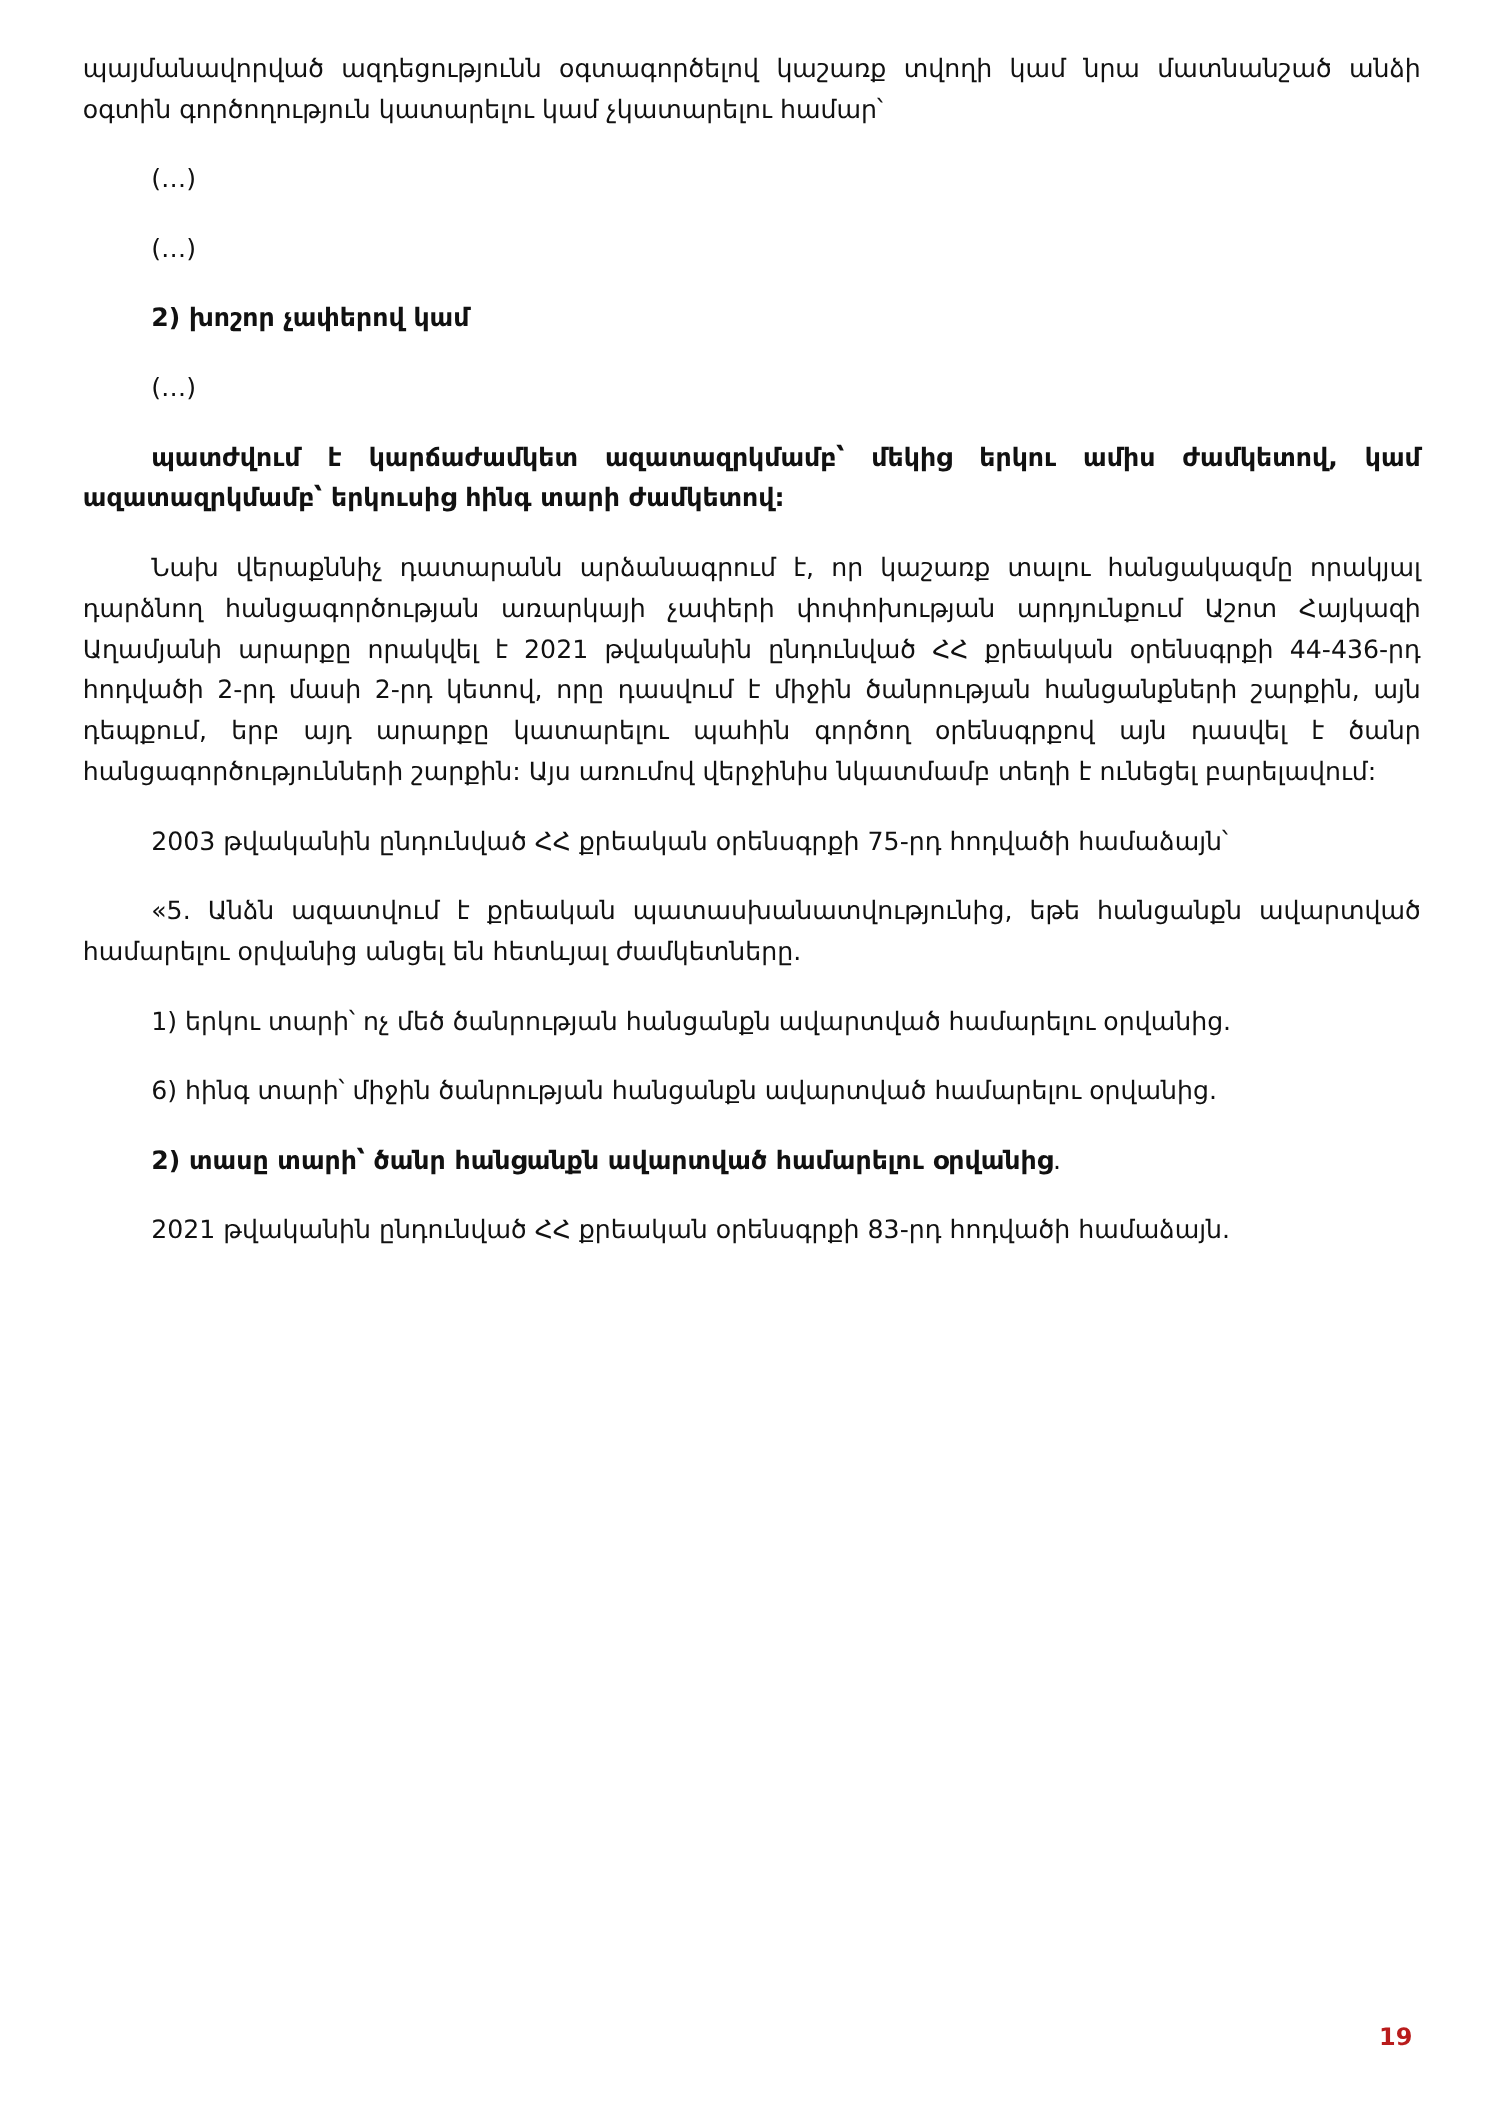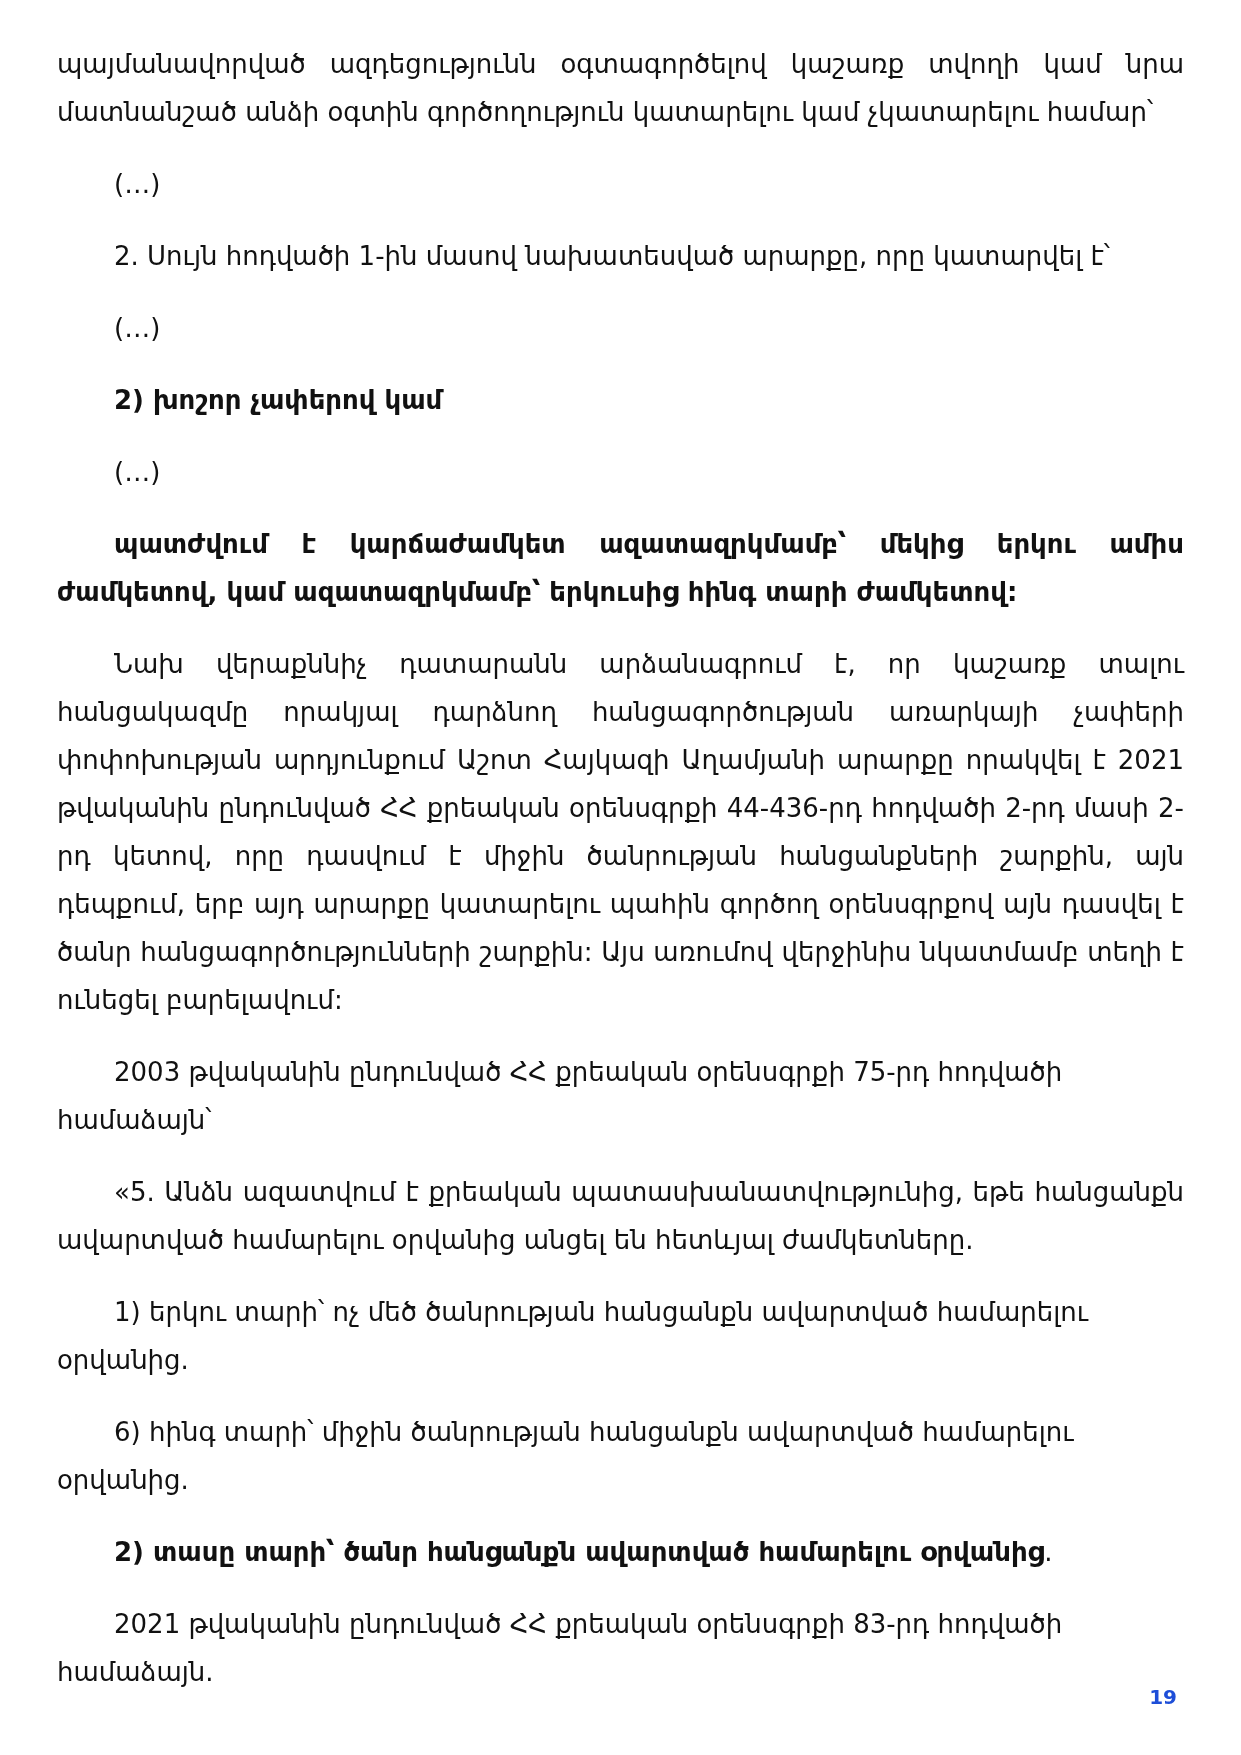--- a/index.html
+++ b/index.html
@@ -12,48 +12,47 @@
     width: 1241px;
     height: 1755px;
     background: #ffffff;
     box-sizing: border-box;
     padding: 40px 57px 0 57px;
     font-family: "DejaVu Sans", sans-serif;
     color: #111111;
     overflow: hidden;
   }
   .doc p {
-    font-size: 26px;
-    line-height: 48px;
-    margin: 0 0 24px 0;
+    font-size: 21px;
+    line-height: 34px;
+    margin: 0 0 24px 12px;
     color: #111111;
   }
   .indent   { text-indent: 57px; }
   .justify  { text-align: justify; }
   .bold     { font-weight: bold; }
   .page-number {
     position: absolute;
     right: 64px;
     bottom: 46px;
     font-size: 20px;
     font-weight: bold;
-    color: #1d4ed8;
+    color: #b91c1c;
   }
 </style>
 </head>
 <body>
 
 <div class="page">
   <div class="doc">
 
     <p class="justify">պայմանավորված ազդեցությունն օգտագործելով կաշառք տվողի կամ նրա մատնանշած անձի օգտին գործողություն կատարելու կամ չկատարելու համար՝</p>
 
     <p class="indent">(…)</p>
 
-    <p class="indent">2. Սույն հոդվածի 1-ին մասով նախատեսված արարքը, որը կատարվել է՝</p>
 
     <p class="indent">(…)</p>
 
     <p class="indent bold">2) խոշոր չափերով կամ</p>
 
     <p class="indent">(…)</p>
 
     <p class="indent justify bold">պատժվում է կարճաժամկետ ազատազրկմամբ՝ մեկից երկու ամիս ժամկետով, կամ ազատազրկմամբ՝ երկուսից հինգ տարի ժամկետով:</p>
 
     <p class="indent justify">Նախ վերաքննիչ դատարանն արձանագրում է, որ կաշառք տալու հանցակազմը որակյալ դարձնող հանցագործության առարկայի չափերի փոփոխության արդյունքում Աշոտ Հայկազի Աղամյանի արարքը որակվել է 2021 թվականին ընդունված ՀՀ քրեական օրենսգրքի 44-436-րդ հոդվածի 2-րդ մասի 2-րդ կետով, որը դասվում է միջին ծանրության հանցանքների շարքին, այն դեպքում, երբ այդ արարքը կատարելու պահին գործող օրենսգրքով այն դասվել է ծանր հանցագործությունների շարքին: Այս առումով վերջինիս նկատմամբ տեղի է ունեցել բարելավում:</p>

